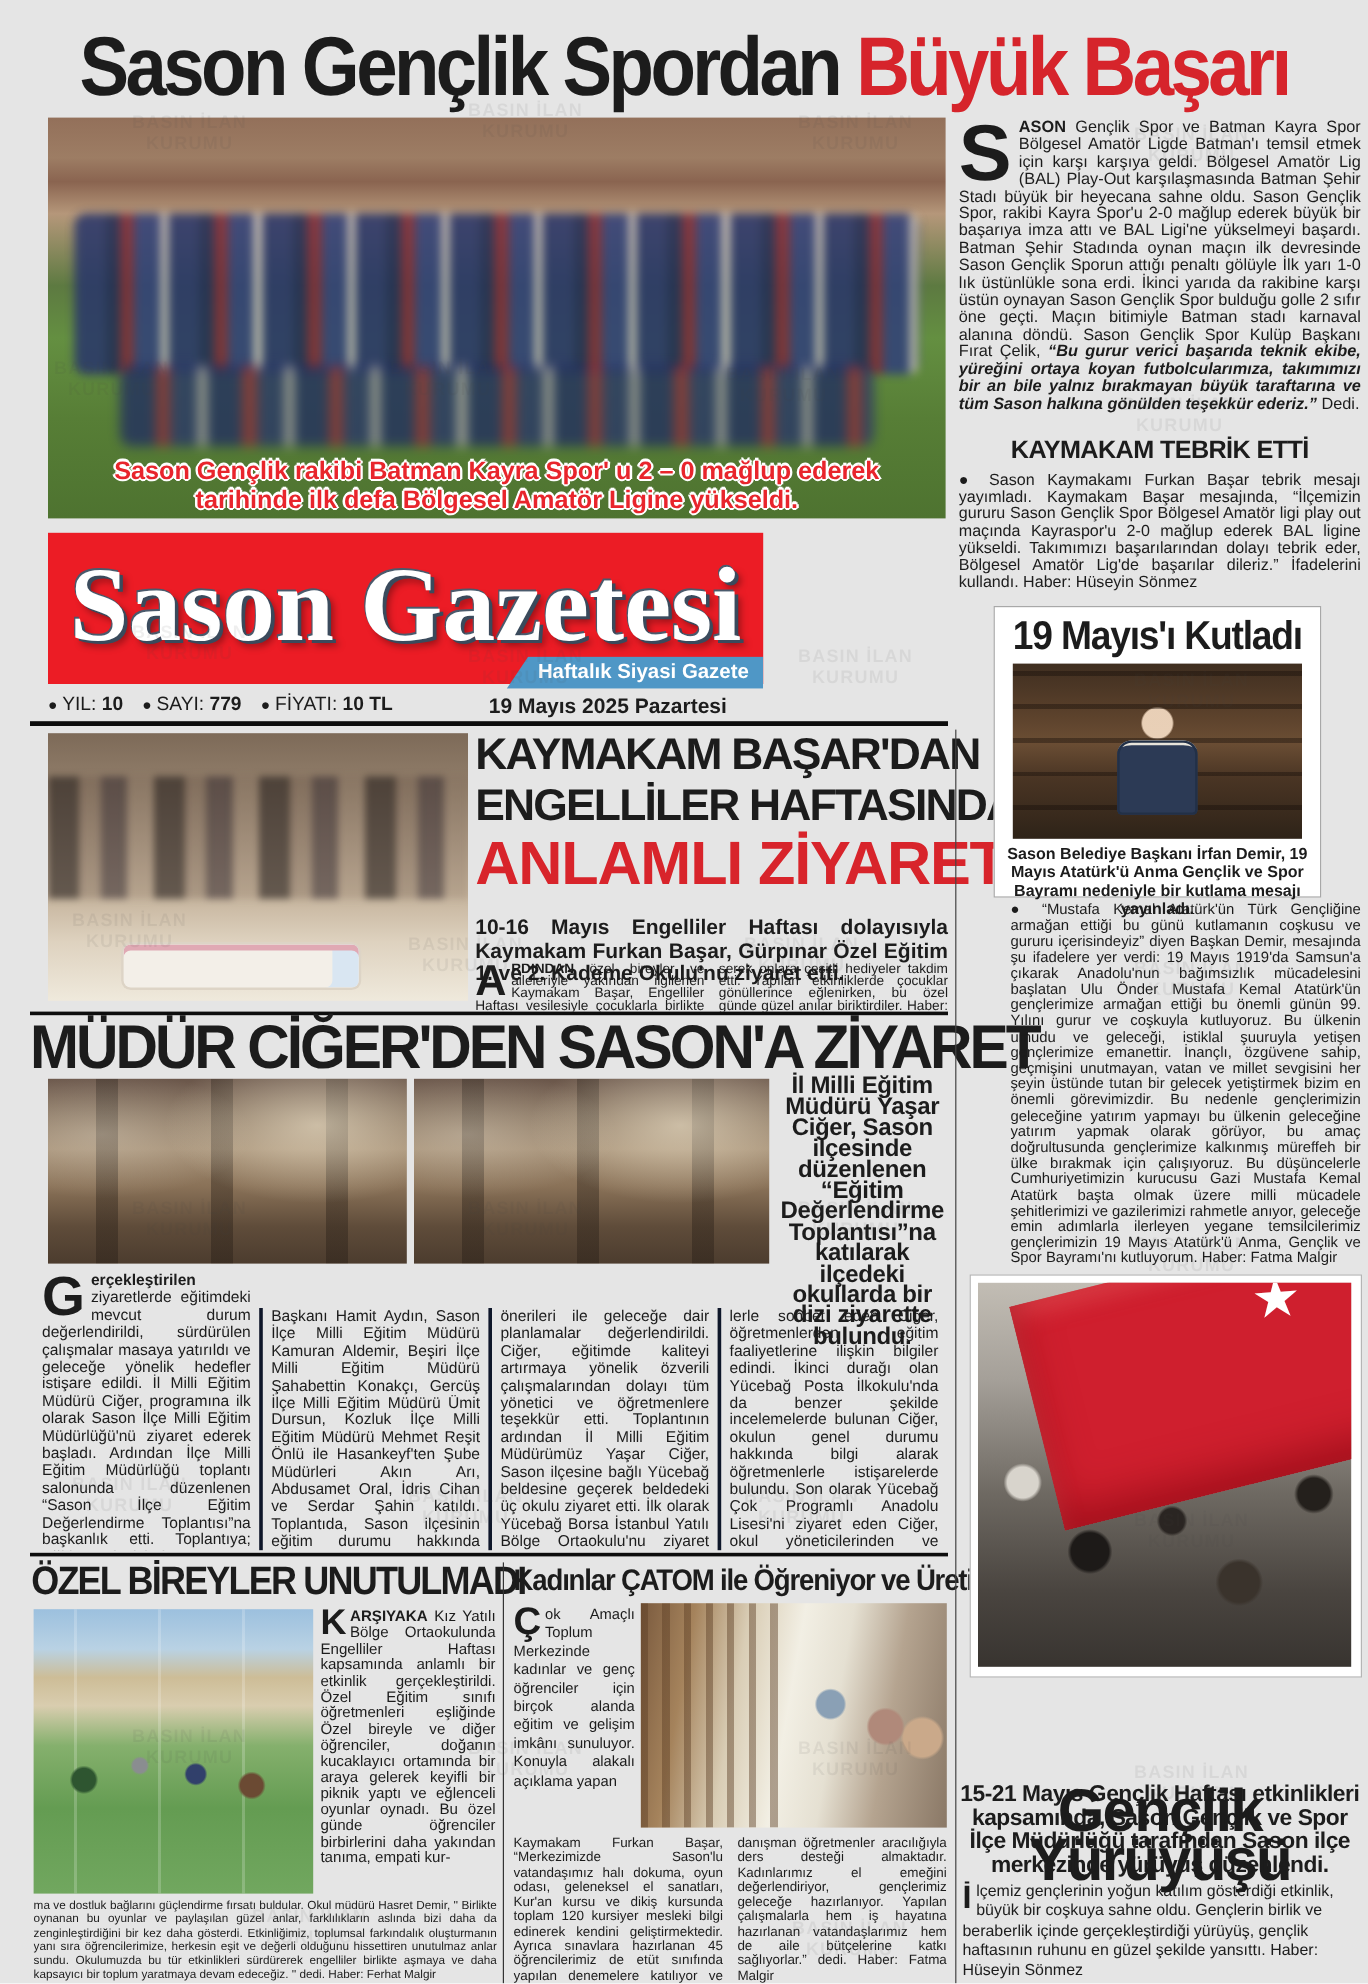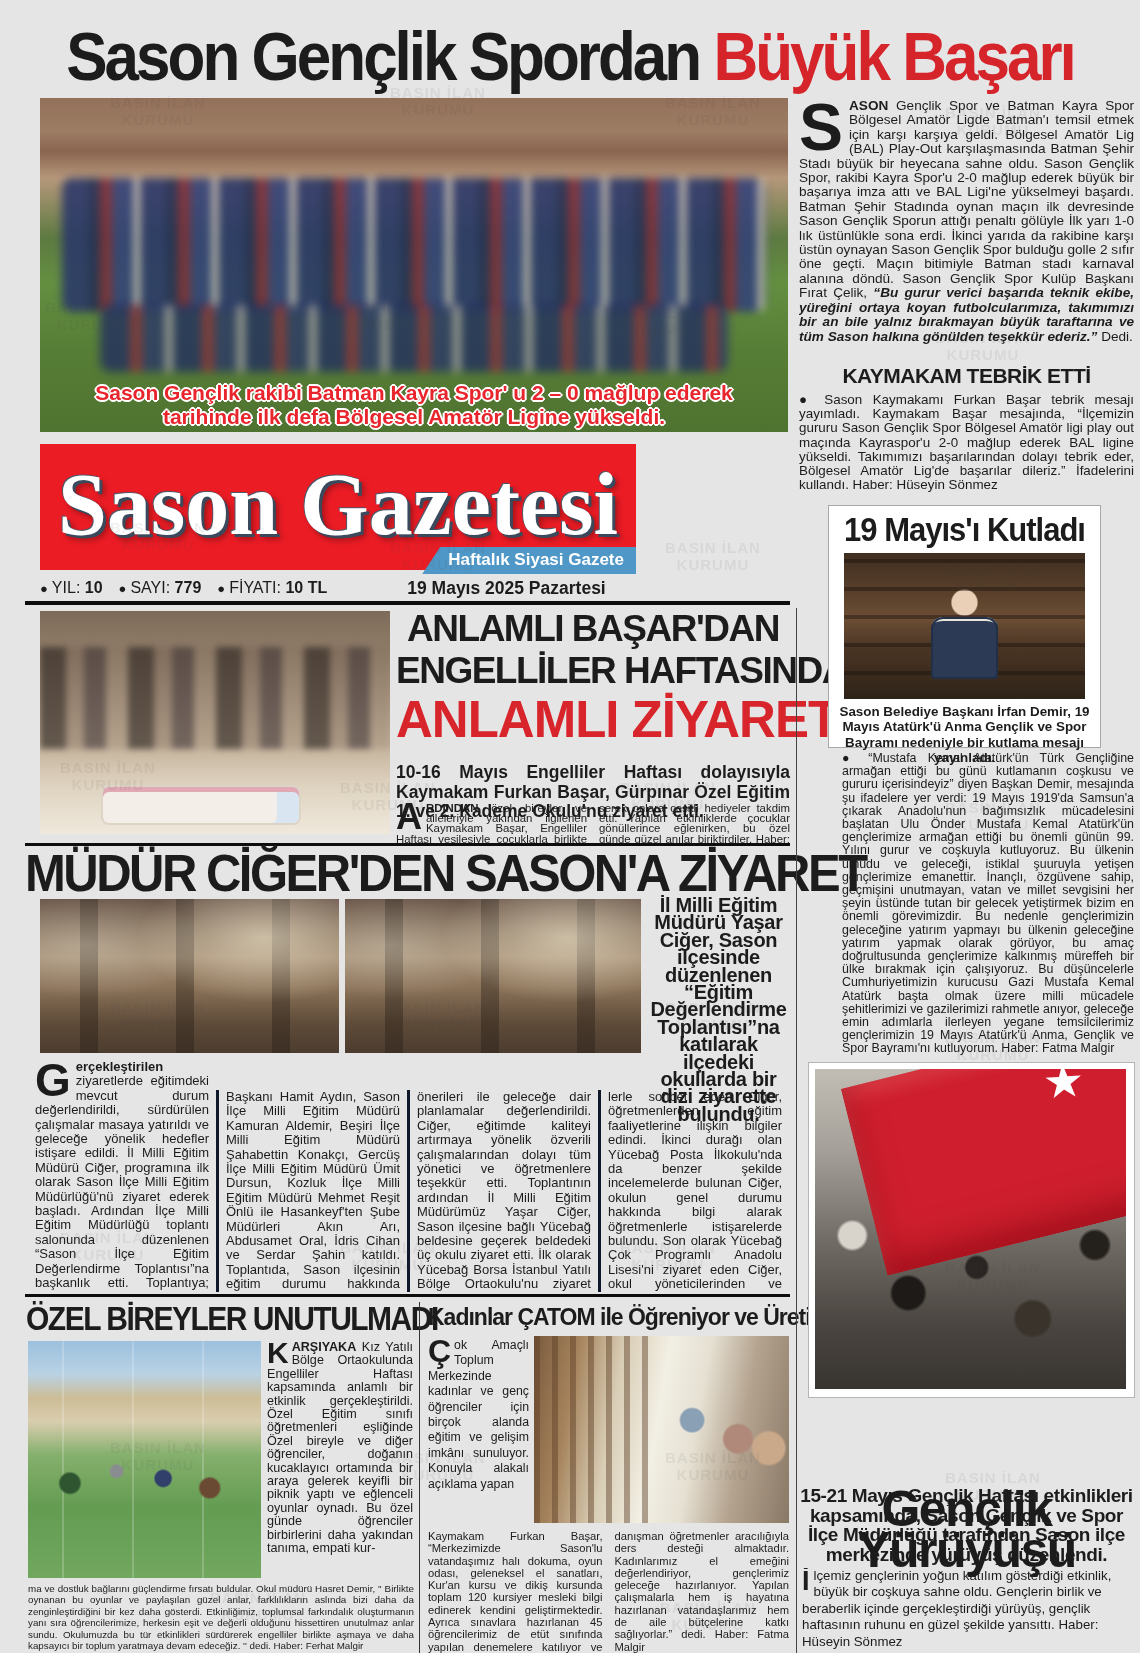--- a/index.html
+++ b/index.html
@@ -196,21 +196,21 @@
   <div class="abs" id="infoline">
     <span class="grp"><span class="blt">●</span><span>YIL: </span><span class="val">10</span></span>
     <span class="grp"><span class="blt">●</span><span>SAYI: </span><span class="val">779</span></span>
     <span class="grp"><span class="blt">●</span><span>FİYATI: </span><span class="val">10 TL</span></span>
     <span id="date">19 Mayıs 2025 Pazartesi</span>
   </div>
   <div class="abs" id="rule1"></div>
 
   <div class="photo" id="photo-cake"></div>
   <div class="abs" id="anlamli-head">
-    <div class="l1">ANLAMLI BAŞAR'DAN</div>
+    <div class="l1">KAYMAKAM BAŞAR'DAN</div>
     <div class="l1">ENGELLİLER HAFTASINDA</div>
     <div class="l3">ANLAMLI ZİYARET</div>
   </div>
   <div class="abs" id="anlamli-sub">10-16 Mayıs Engelliler Haftası dolayısıyla Kaymakam Furkan Başar, Gürpınar Özel Eğitim 1. ve 2. Kademe Okulu'nu ziyaret etti.</div>
   <div class="abs" id="anlamli-body">
     <div class="col"><span class="dc">A</span><b>RDINDAN</b><span> özel bireyler ve aileleriyle yakından ilgilenen Kaymakam Başar, Engelliler Haftası vesilesiyle çocuklarla birlikte pasta ke-</span></div>
     <div class="col">serek onlara çeşitli hediyeler takdim etti. Yapılan etkinliklerde çocuklar gönüllerince eğlenirken, bu özel günde güzel anılar biriktirdiler. Haber: Ferhat Malgir</div>
   </div>
 
   <div class="abs" id="rule2"></div>

